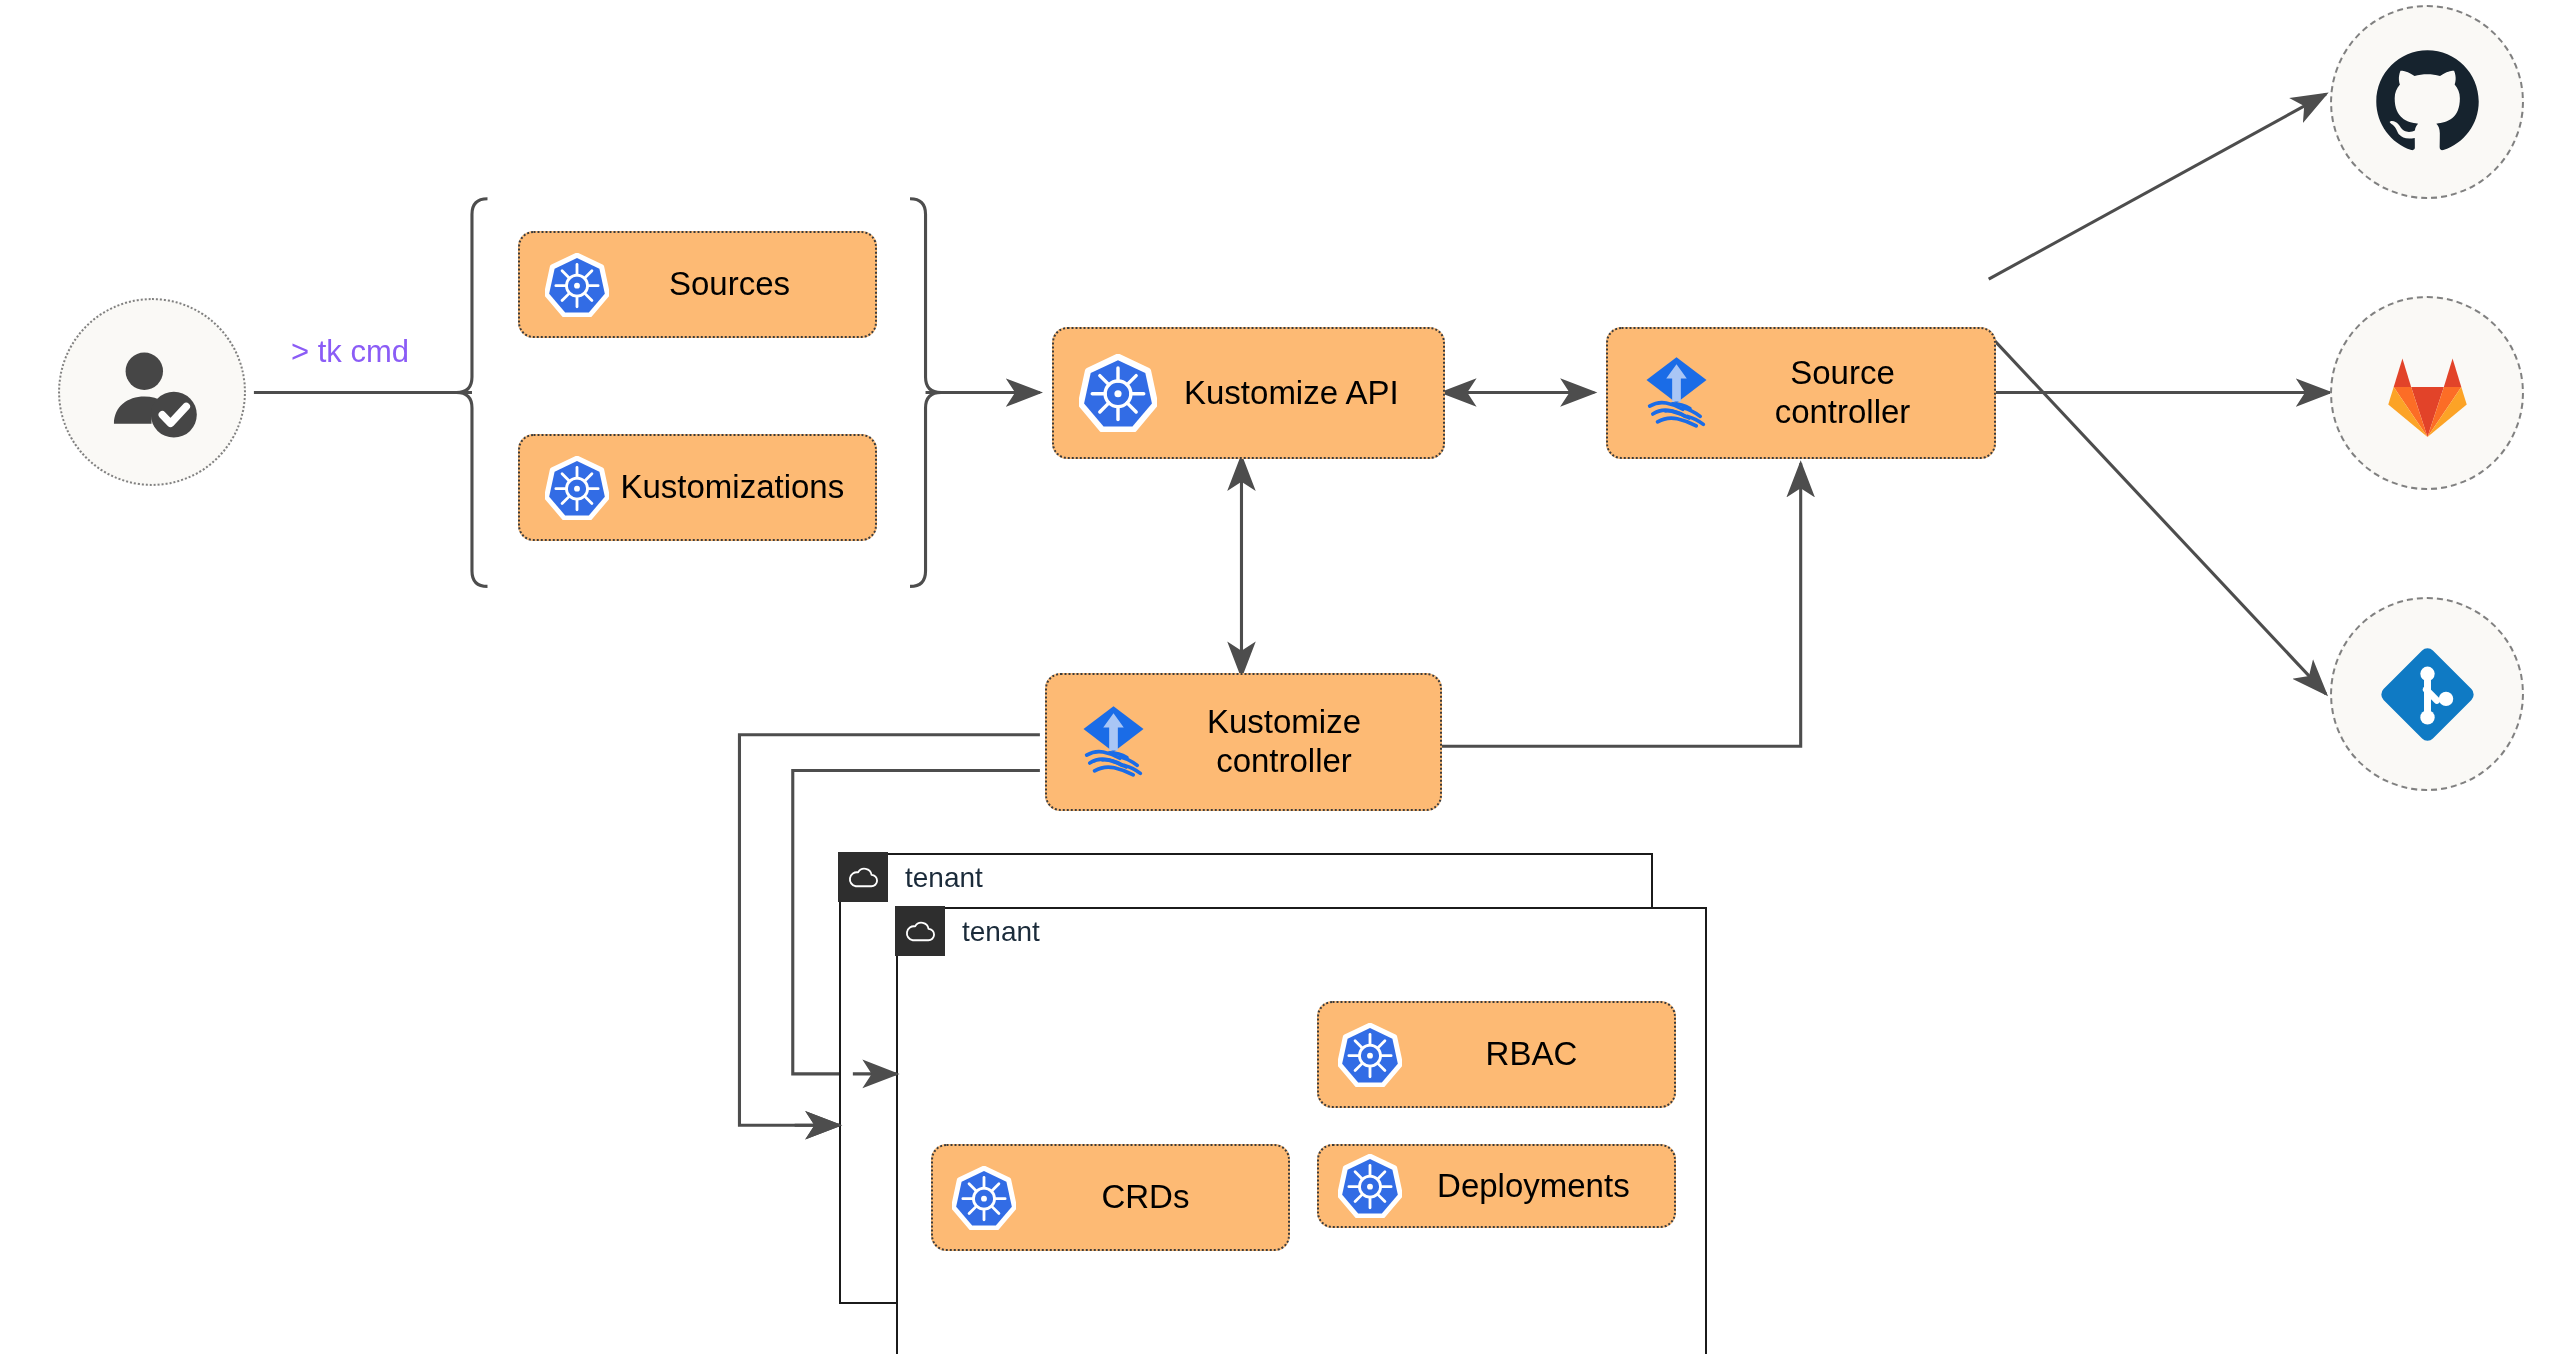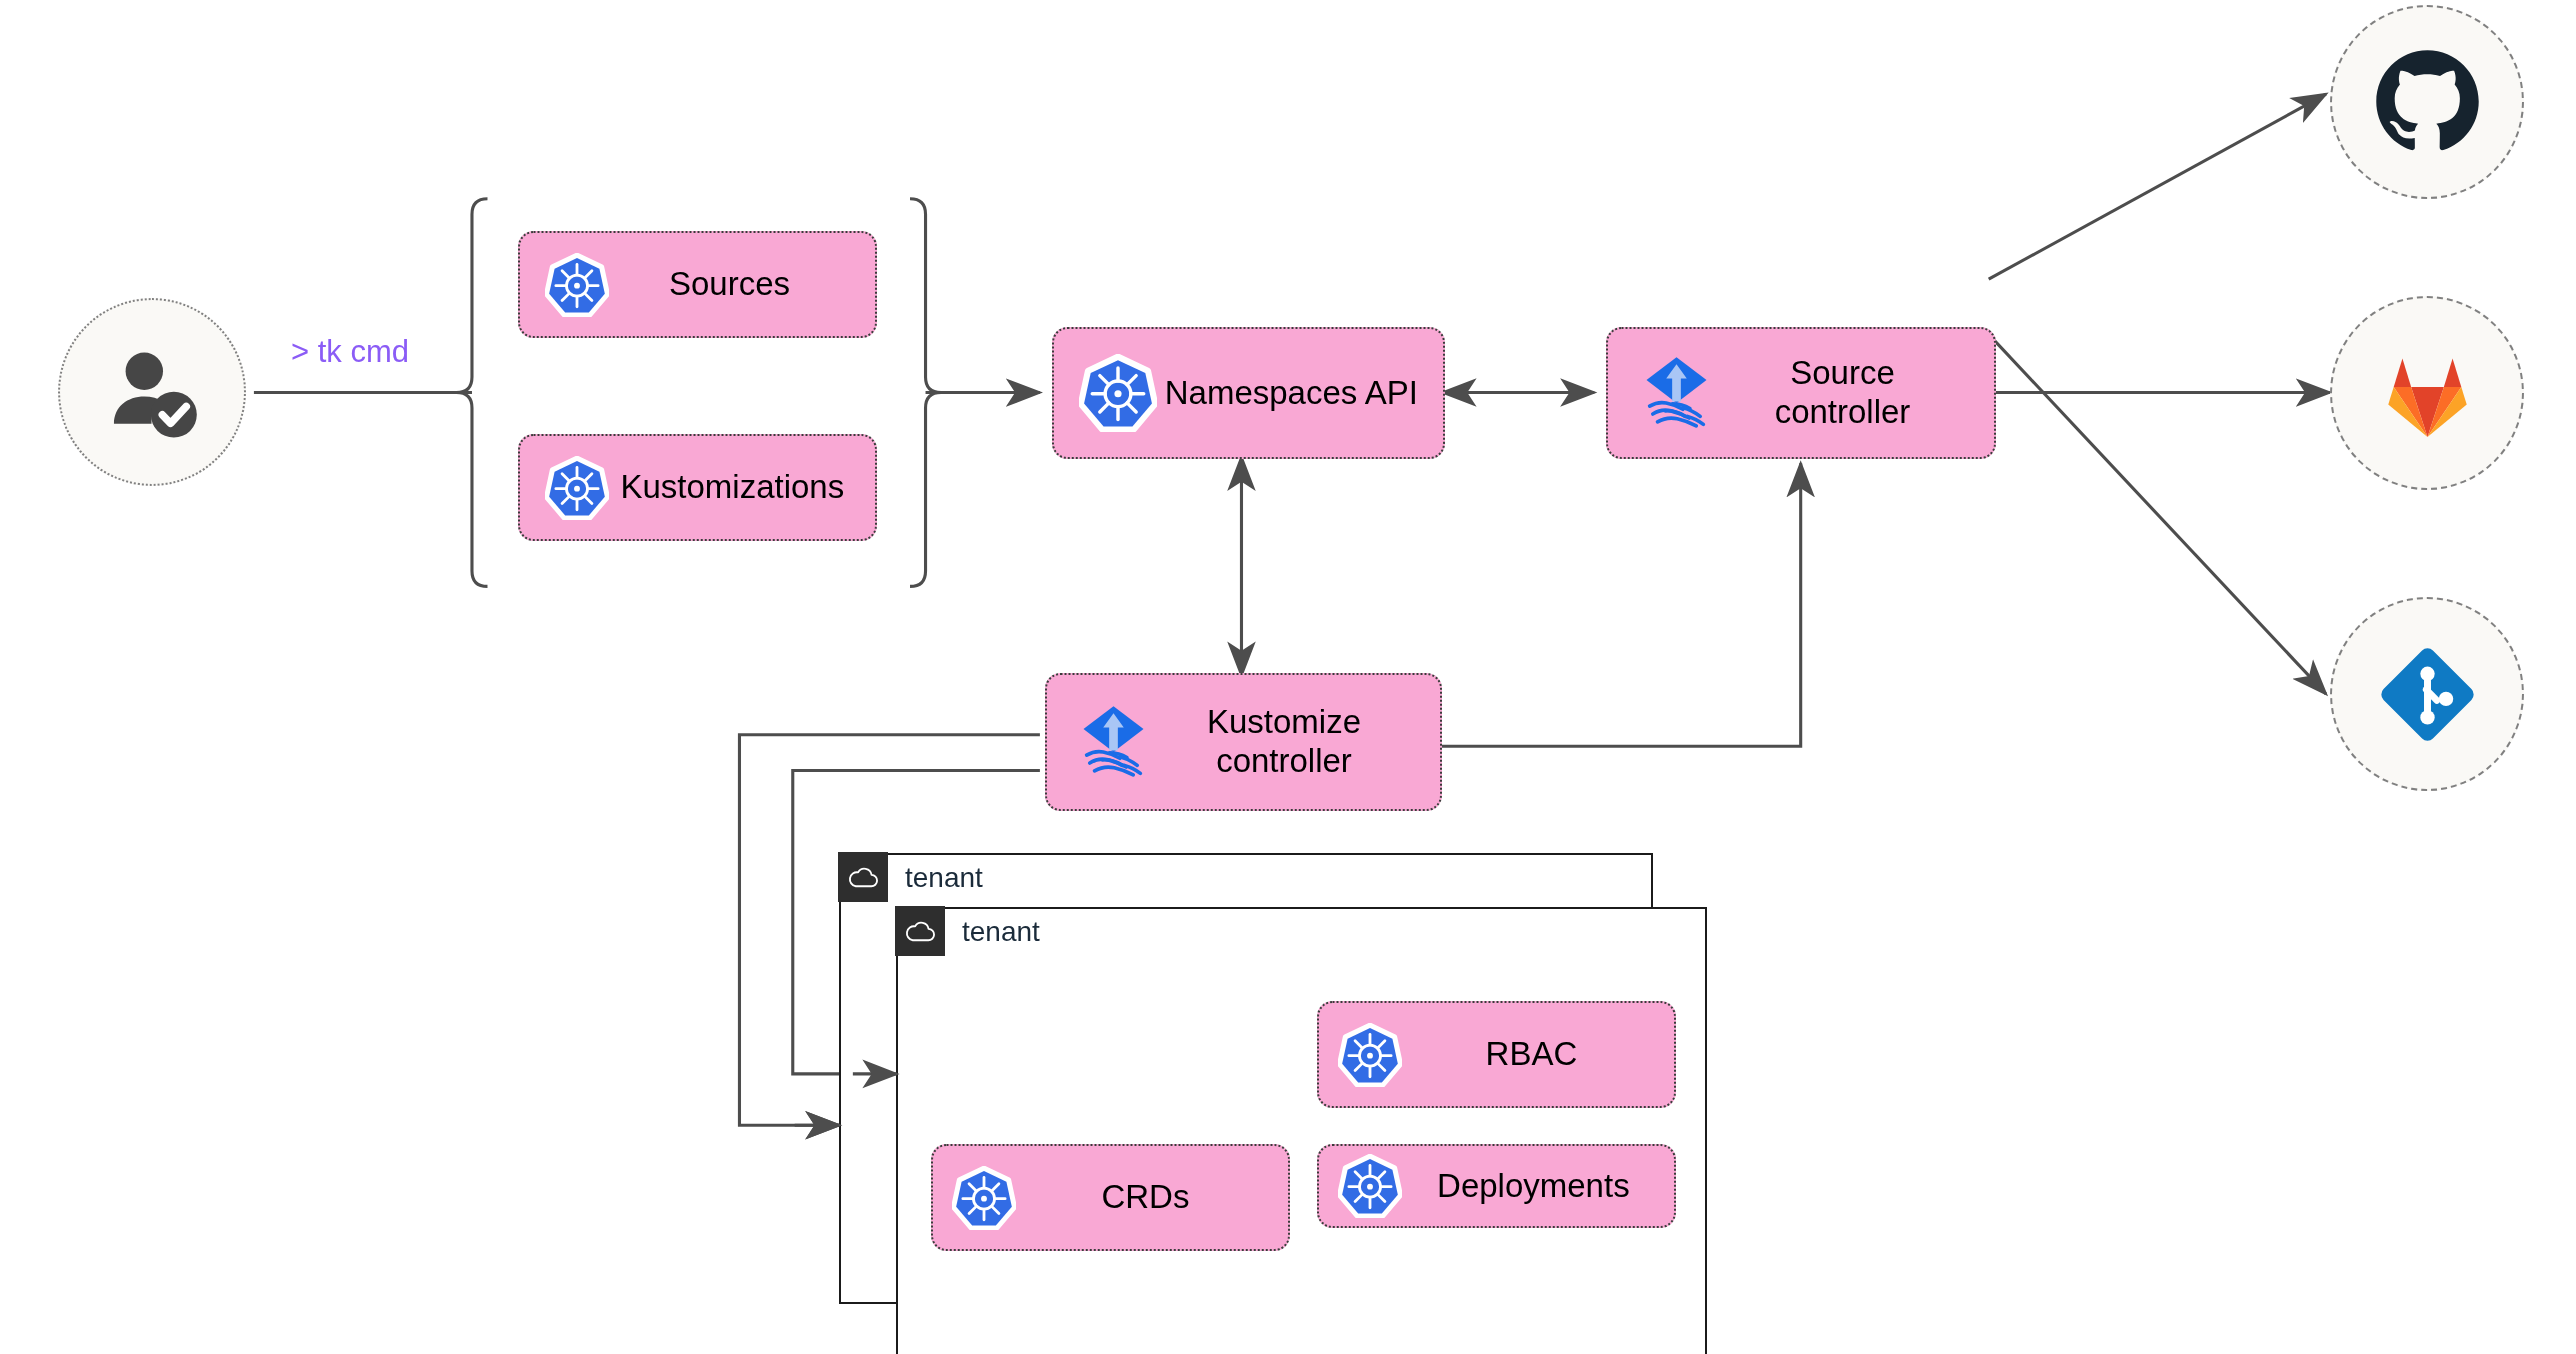--- a/index.html
+++ b/index.html
@@ -3,21 +3,21 @@
 <meta charset="utf-8">
 <title>Flux multi-tenancy architecture diagram</title>
 <style>
   html,body{margin:0;padding:0;background:#ffffff;}
   body{font-family:"Liberation Sans",sans-serif;}
   #stage{position:relative;width:2576px;height:1355px;background:#ffffff;overflow:hidden;}
 
   
   .node{
     position:absolute;
-    background:#f9a8d4;
+    background:#fdba74;
     border:2.9px dotted #3b3b3b;
     border-radius:15.5px;
     box-sizing:border-box;
     display:flex;
     align-items:center;
     z-index:5;
   }
   .node .lbl{
     color:#000;
     font-size:33px;
@@ -184,21 +184,21 @@
           <path d="M17 51 L33.5 51"></path>
             <path d="M66.5 51 L83 51"></path>
           <path d="M26.7 27.7 L38.3 39.3"></path>
             <path d="M61.7 62.7 L73.3 74.3"></path>
           <path d="M73.3 27.7 L61.7 39.3"></path>
             <path d="M38.3 62.7 L26.7 74.3"></path>
         </g>
         <circle cx="50" cy="51" r="4.6" fill="#ffffff"></circle>
       </svg>
     </span>
-    <span class="lbl" style="flex:1;margin-right:17.4px;">Namespaces API</span>
+    <span class="lbl" style="flex:1;margin-right:17.4px;">Kustomize API</span>
   </div>
 
   <div class="node" style="left:1606px;top:327px;width:390px;height:132px;">
     <span style="margin-left:29px;display:flex;">
       <svg class="ico" width="79" height="79" viewBox="0 0 100 100">
         <path d="M50 4 L88 33 L50 62 L12 33 Z" fill="#1a6ce7"></path>
         <path d="M50 13 L63 31 L55.5 31 L55.5 60 L44.5 60 L44.5 31 L37 31 Z" fill="#a9c6f5"></path>
         <g stroke="#1a6ce7" stroke-width="4.6" fill="none" stroke-linecap="round">
           <path d="M16 66 q10 -6 21 -4 q11 2 21 8"></path>
           <path d="M20 76 q11 -7 23 -4 q12 3 23 9"></path>

